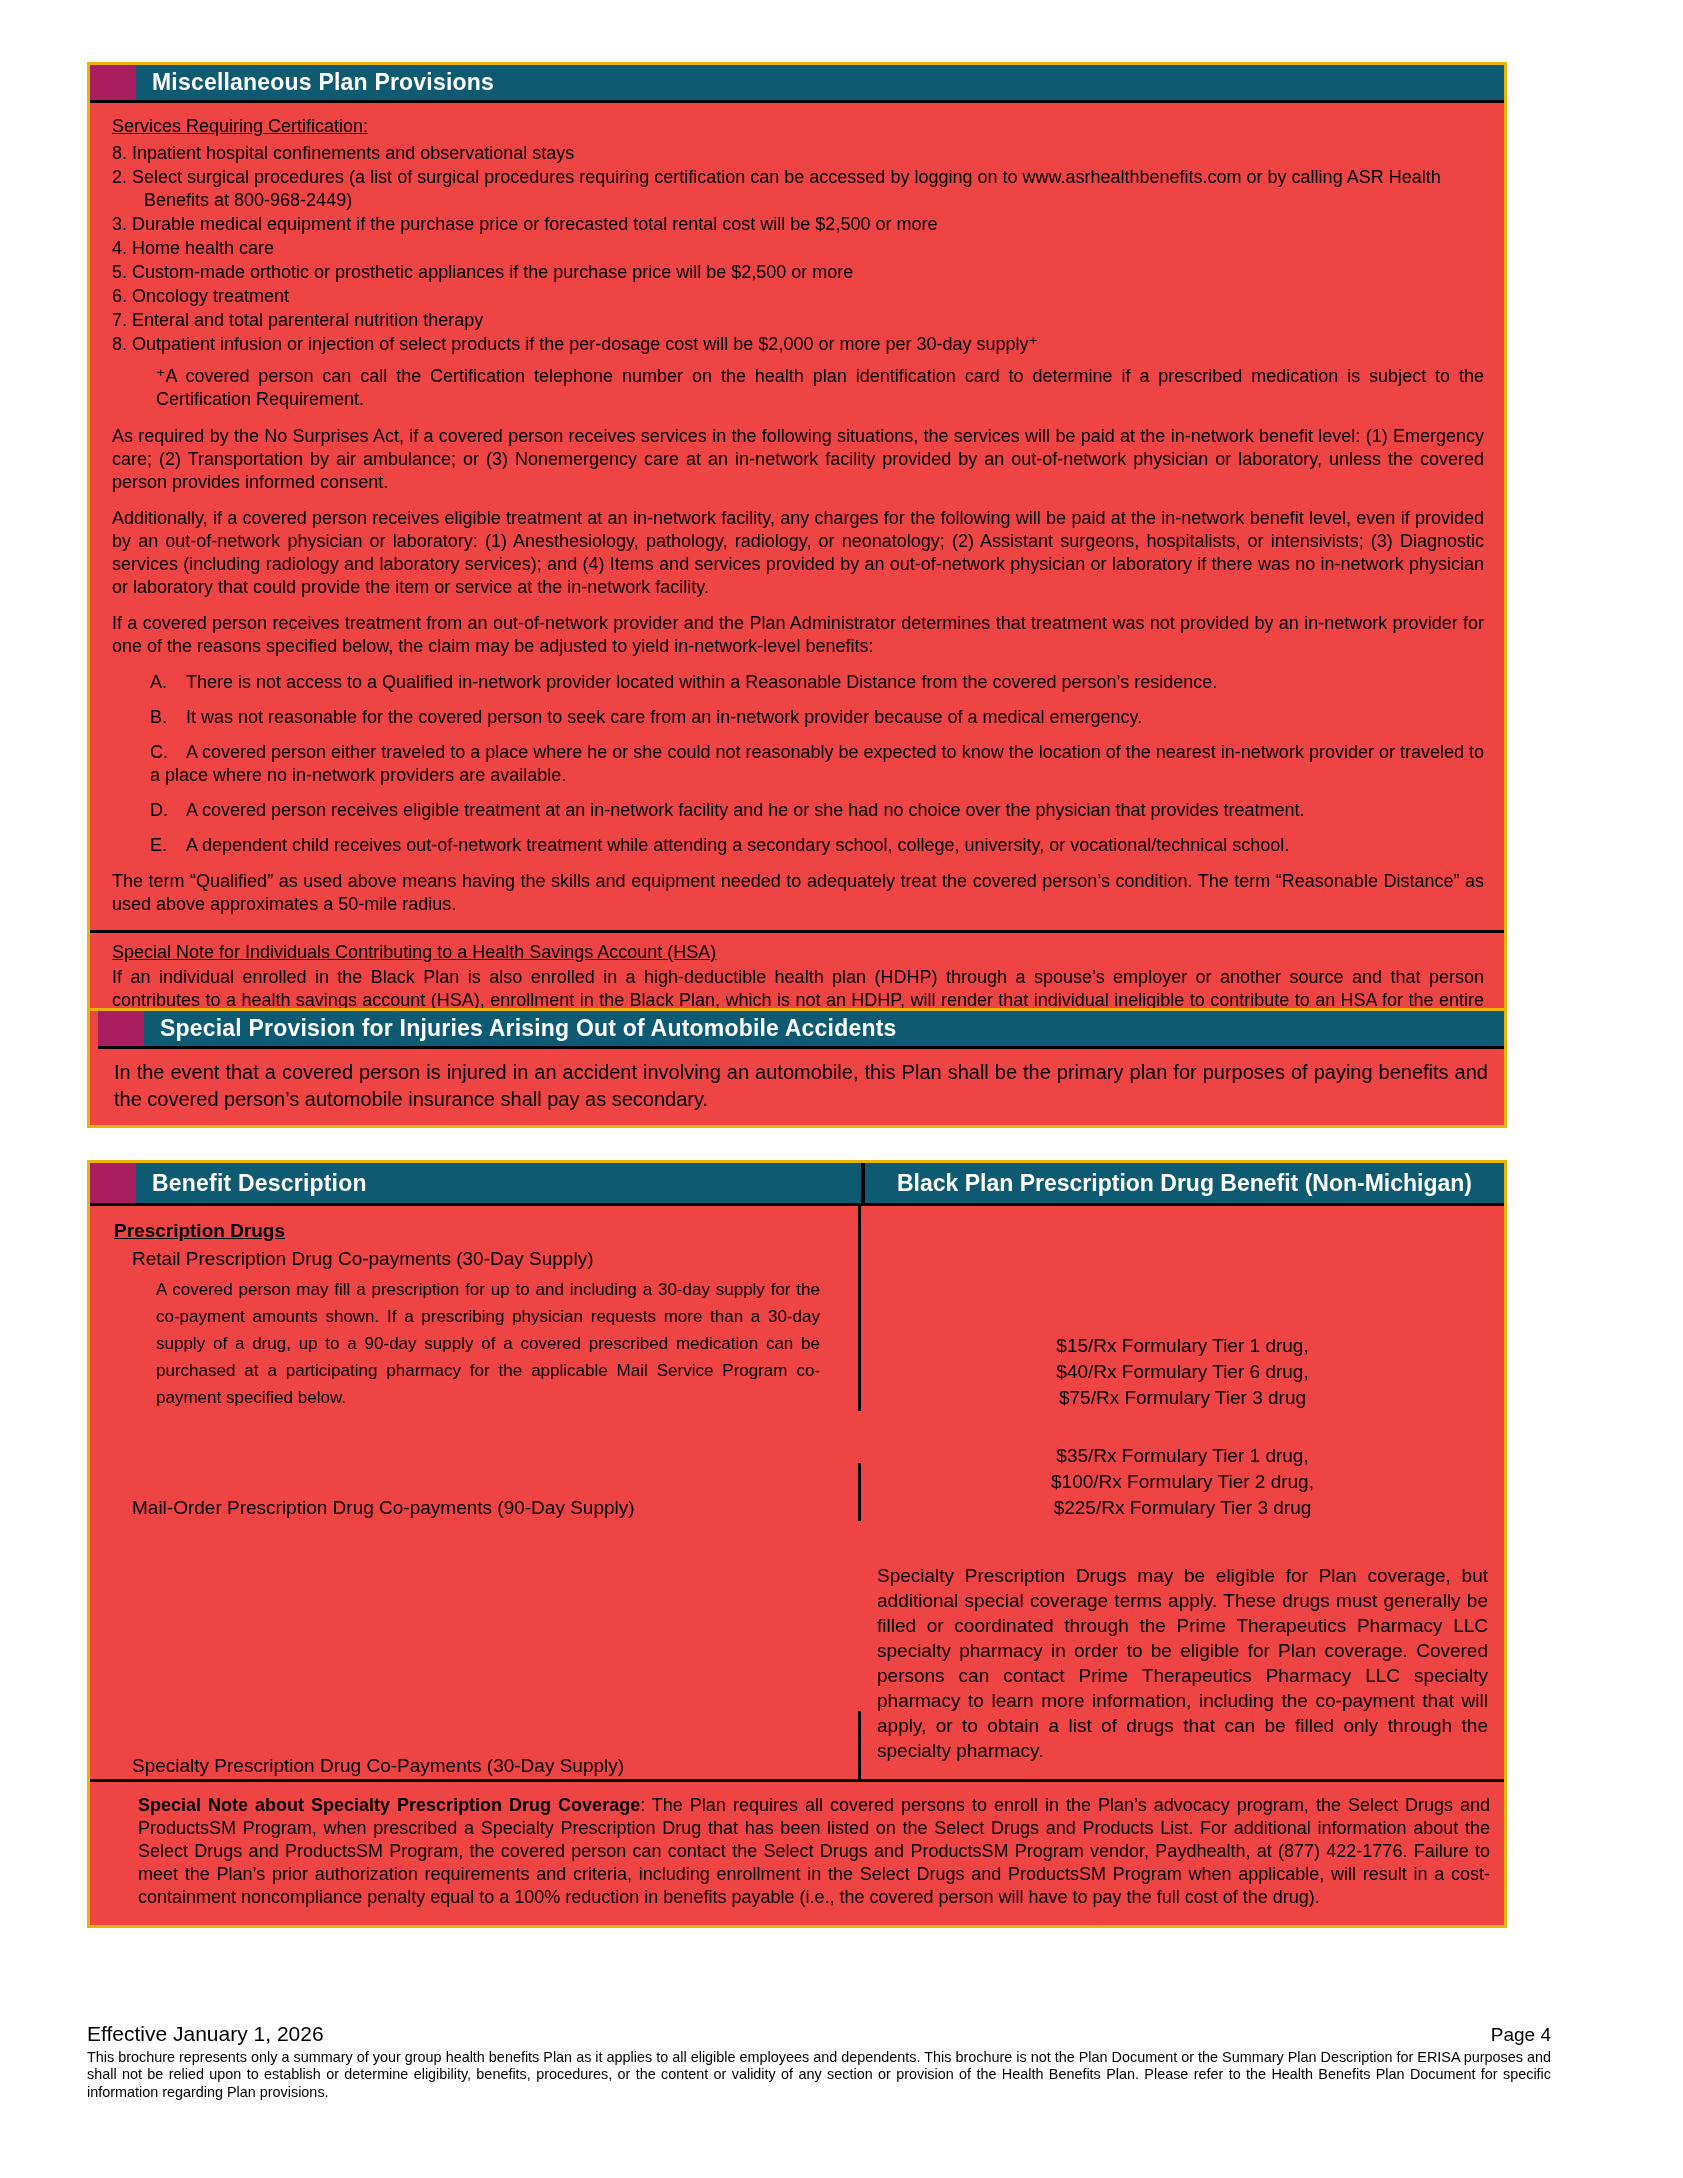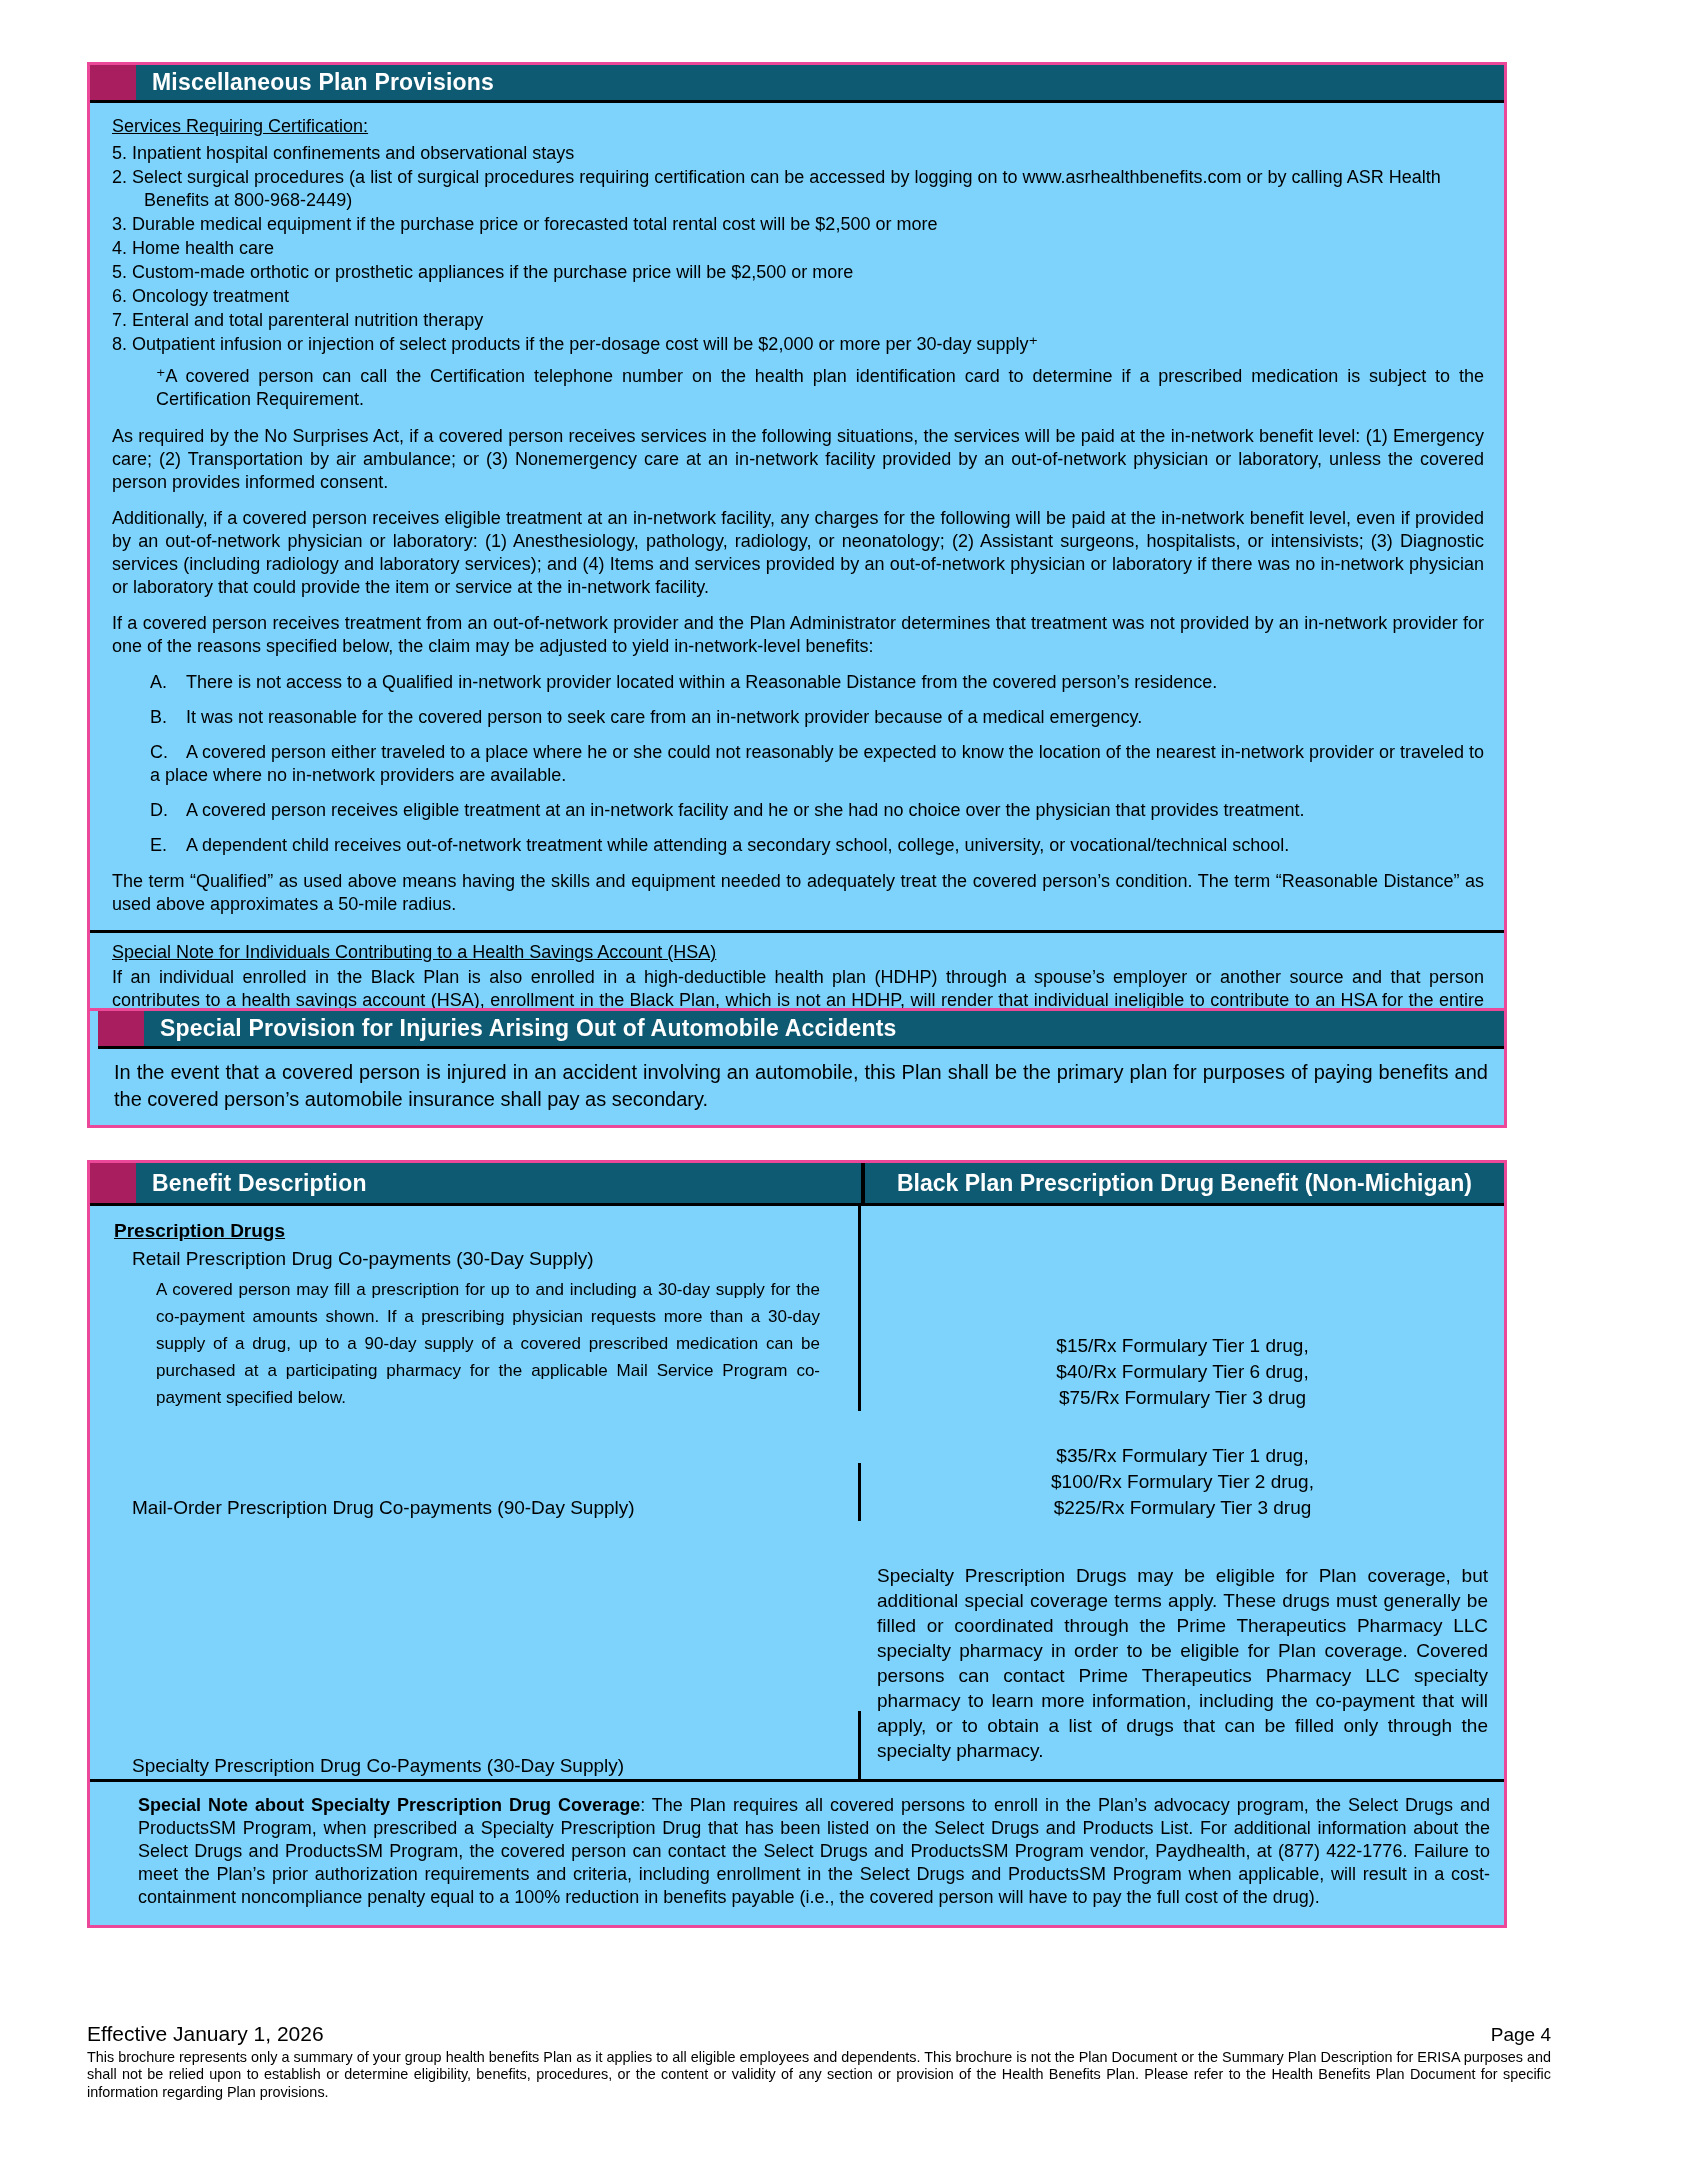--- a/index.html
+++ b/index.html
@@ -5,21 +5,21 @@
   * { box-sizing: border-box; }
   html,body { margin:0; padding:0; }
   body {
     width:1683px; height:2178px; background:#ffffff; color:#000;
     font-family:"Liberation Sans","DejaVu Sans",sans-serif;
     -webkit-font-smoothing:antialiased;
   }
   .page { position:relative; width:1683px; height:2178px; background:#fff; overflow:hidden; }
 
   
-  .box { position:absolute; left:87px; width:1420px; border:3px solid #ec4899; background:#7dd3fc; }
+  .box { position:absolute; left:87px; width:1420px; border:3px solid #eab308; background:#ef4444; }
   .sec-header { display:flex; align-items:stretch; height:38px; background:#0E5A73; border-bottom:3px solid #000; }
   .accent { width:46px; background:#A81E5F; flex:0 0 46px; }
   .sec-title { color:#fff; font-size:23px; font-weight:bold; margin:0 0 0 16px; align-self:center; letter-spacing:0.2px; }
 
   
   .misc { top:62px; }
   .sec-body { padding:12px 20px 10px 22px; font-size:18px; line-height:23px; }
   .u { text-decoration:underline; }
   .cert-heading { margin:0 0 4px 0; }
   .num-item { padding-left:32px; text-indent:-32px; margin:1px 0; }
@@ -73,21 +73,21 @@
 <div class="page">
 
   <section class="box misc">
     <div class="sec-header">
       <span class="accent"></span>
       <h2 class="sec-title">Miscellaneous Plan Provisions</h2>
     </div>
     <div class="sec-body">
       <div class="u cert-heading">Services Requiring Certification:</div>
       <div>
-        <div class="num-item">5. Inpatient hospital confinements and observational stays</div>
+        <div class="num-item">8. Inpatient hospital confinements and observational stays</div>
         <div class="num-item">2. Select surgical procedures (a list of surgical procedures requiring certification can be accessed by logging on to www.asrhealthbenefits.com or by calling ASR Health Benefits at 800-968-2449)</div>
         <div class="num-item">3. Durable medical equipment if the purchase price or forecasted total rental cost will be $2,500 or more</div>
         <div class="num-item">4. Home health care</div>
         <div class="num-item">5. Custom-made orthotic or prosthetic appliances if the purchase price will be $2,500 or more</div>
         <div class="num-item">6. Oncology treatment</div>
         <div class="num-item">7. Enteral and total parenteral nutrition therapy</div>
         <div class="num-item">8. Outpatient infusion or injection of select products if the per-dosage cost will be $2,000 or more per 30-day supply⁺</div>
       </div>
       <p class="footnote">⁺A covered person can call the Certification telephone number on the health plan identification card to determine if a prescribed medication is subject to the Certification Requirement.</p>
       <p class="para">As required by the No Surprises Act, if a covered person receives services in the following situations, the services will be paid at the in-network benefit level: (1) Emergency care; (2) Transportation by air ambulance; or (3) Nonemergency care at an in-network facility provided by an out-of-network physician or laboratory, unless the covered person provides informed consent.</p>

